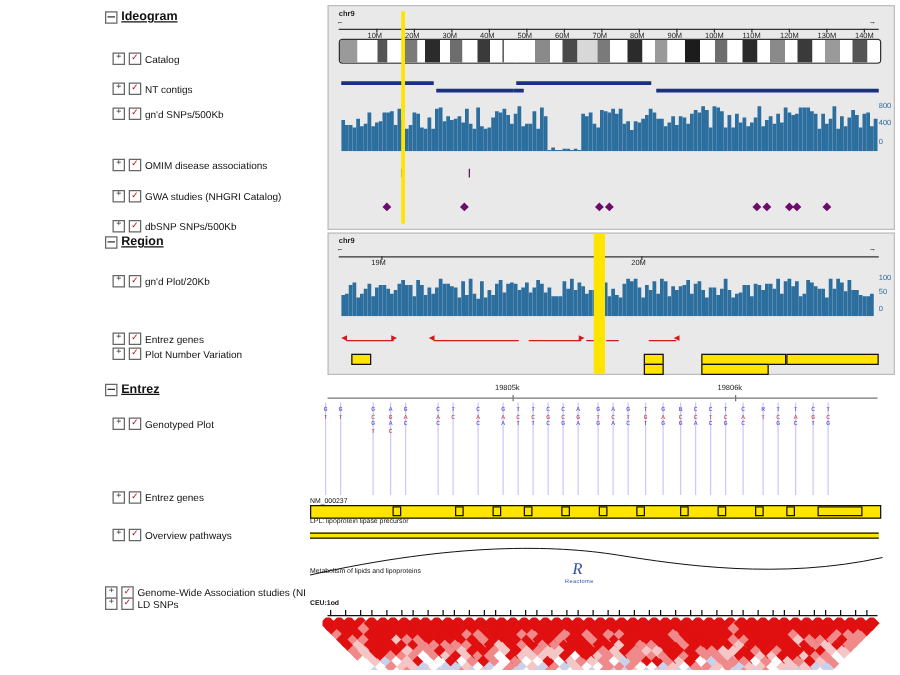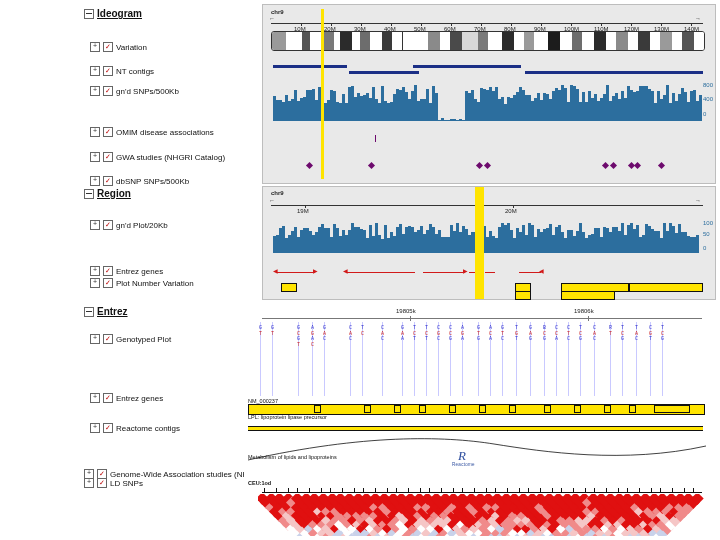--- a/index.html
+++ b/index.html
@@ -97,21 +97,21 @@
       <span class="sect">Region</span>
     </div>
     <div class="node" style="left:6px;top:306px;">
       <span class="minus"></span>
       <span class="sect">Entrez</span>
     </div>
 
     <div class="node" style="left:12px;top:42px;">
       <span class="pm">+</span>
       <span class="chk">✓</span>
-      <span>Variation</span>
+      <span>Catalog</span>
     </div>
     <div class="node" style="left:12px;top:66px;">
       <span class="pm">+</span>
       <span class="chk">✓</span>
       <span>NT contigs</span>
     </div>
     <div class="node" style="left:12px;top:86px;">
       <span class="pm">+</span>
       <span class="chk">✓</span>
       <span>gn'd SNPs/500Kb</span>
@@ -152,21 +152,21 @@
       <span>Genotyped Plot</span>
     </div>
     <div class="node" style="left:12px;top:393px;">
       <span class="pm">+</span>
       <span class="chk">✓</span>
       <span>Entrez genes</span>
     </div>
     <div class="node" style="left:12px;top:423px;">
       <span class="pm">+</span>
       <span class="chk">✓</span>
-      <span>Reactome contigs</span>
+      <span>Overview pathways</span>
     </div>
     <div class="node" style="left:6px;top:469px;">
       <span class="pm">+</span>
       <span class="chk">✓</span>
       <span>Genome-Wide Association studies (NHGRI Catalog)</span>
     </div>
     <div class="node" style="left:6px;top:478px;">
       <span class="pm">+</span>
       <span class="chk">✓</span>
       <span>LD SNPs</span>

